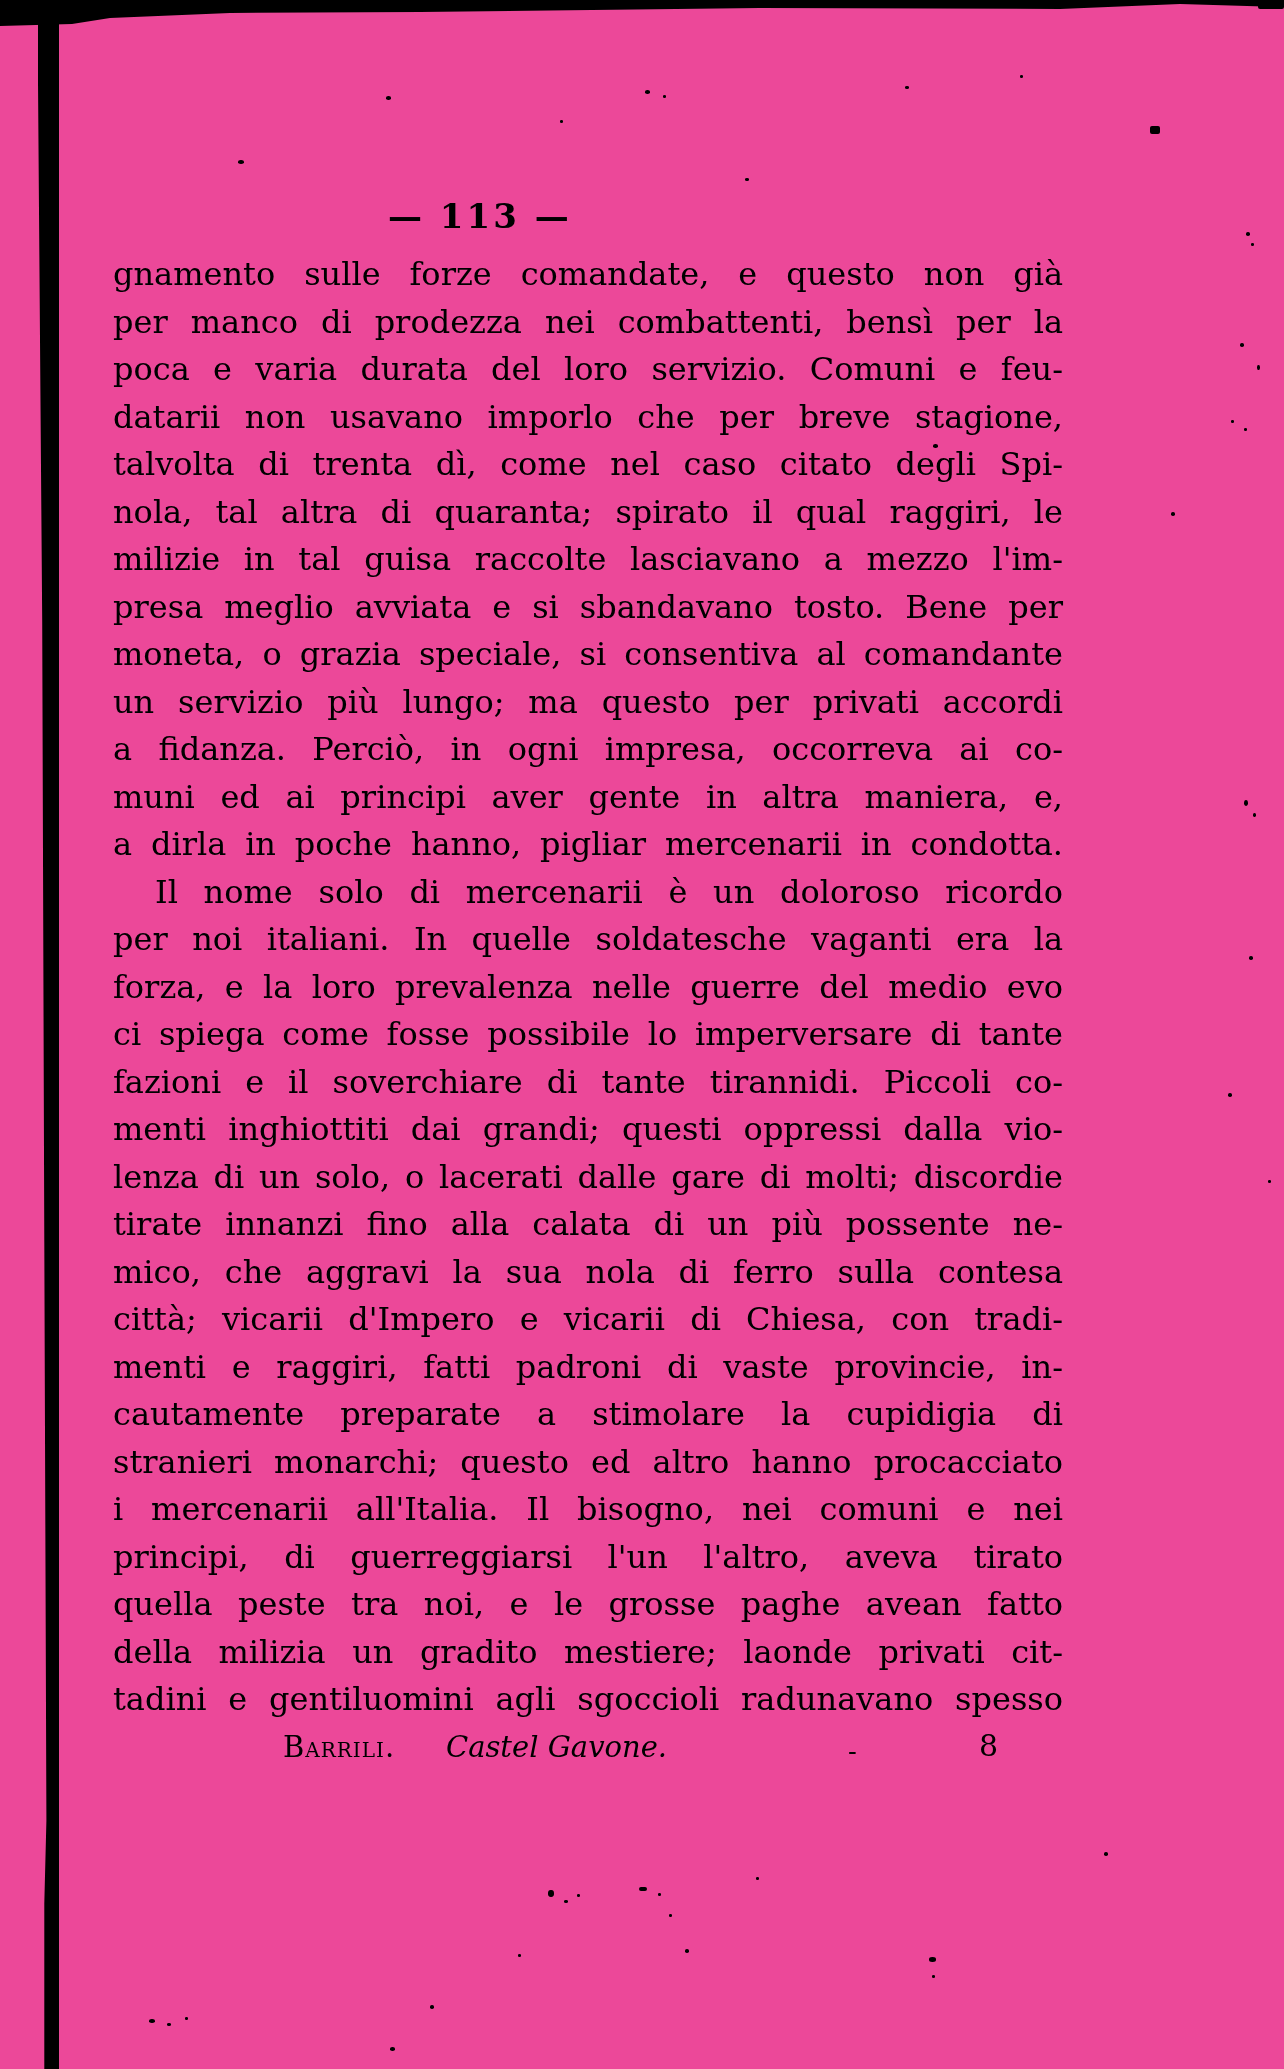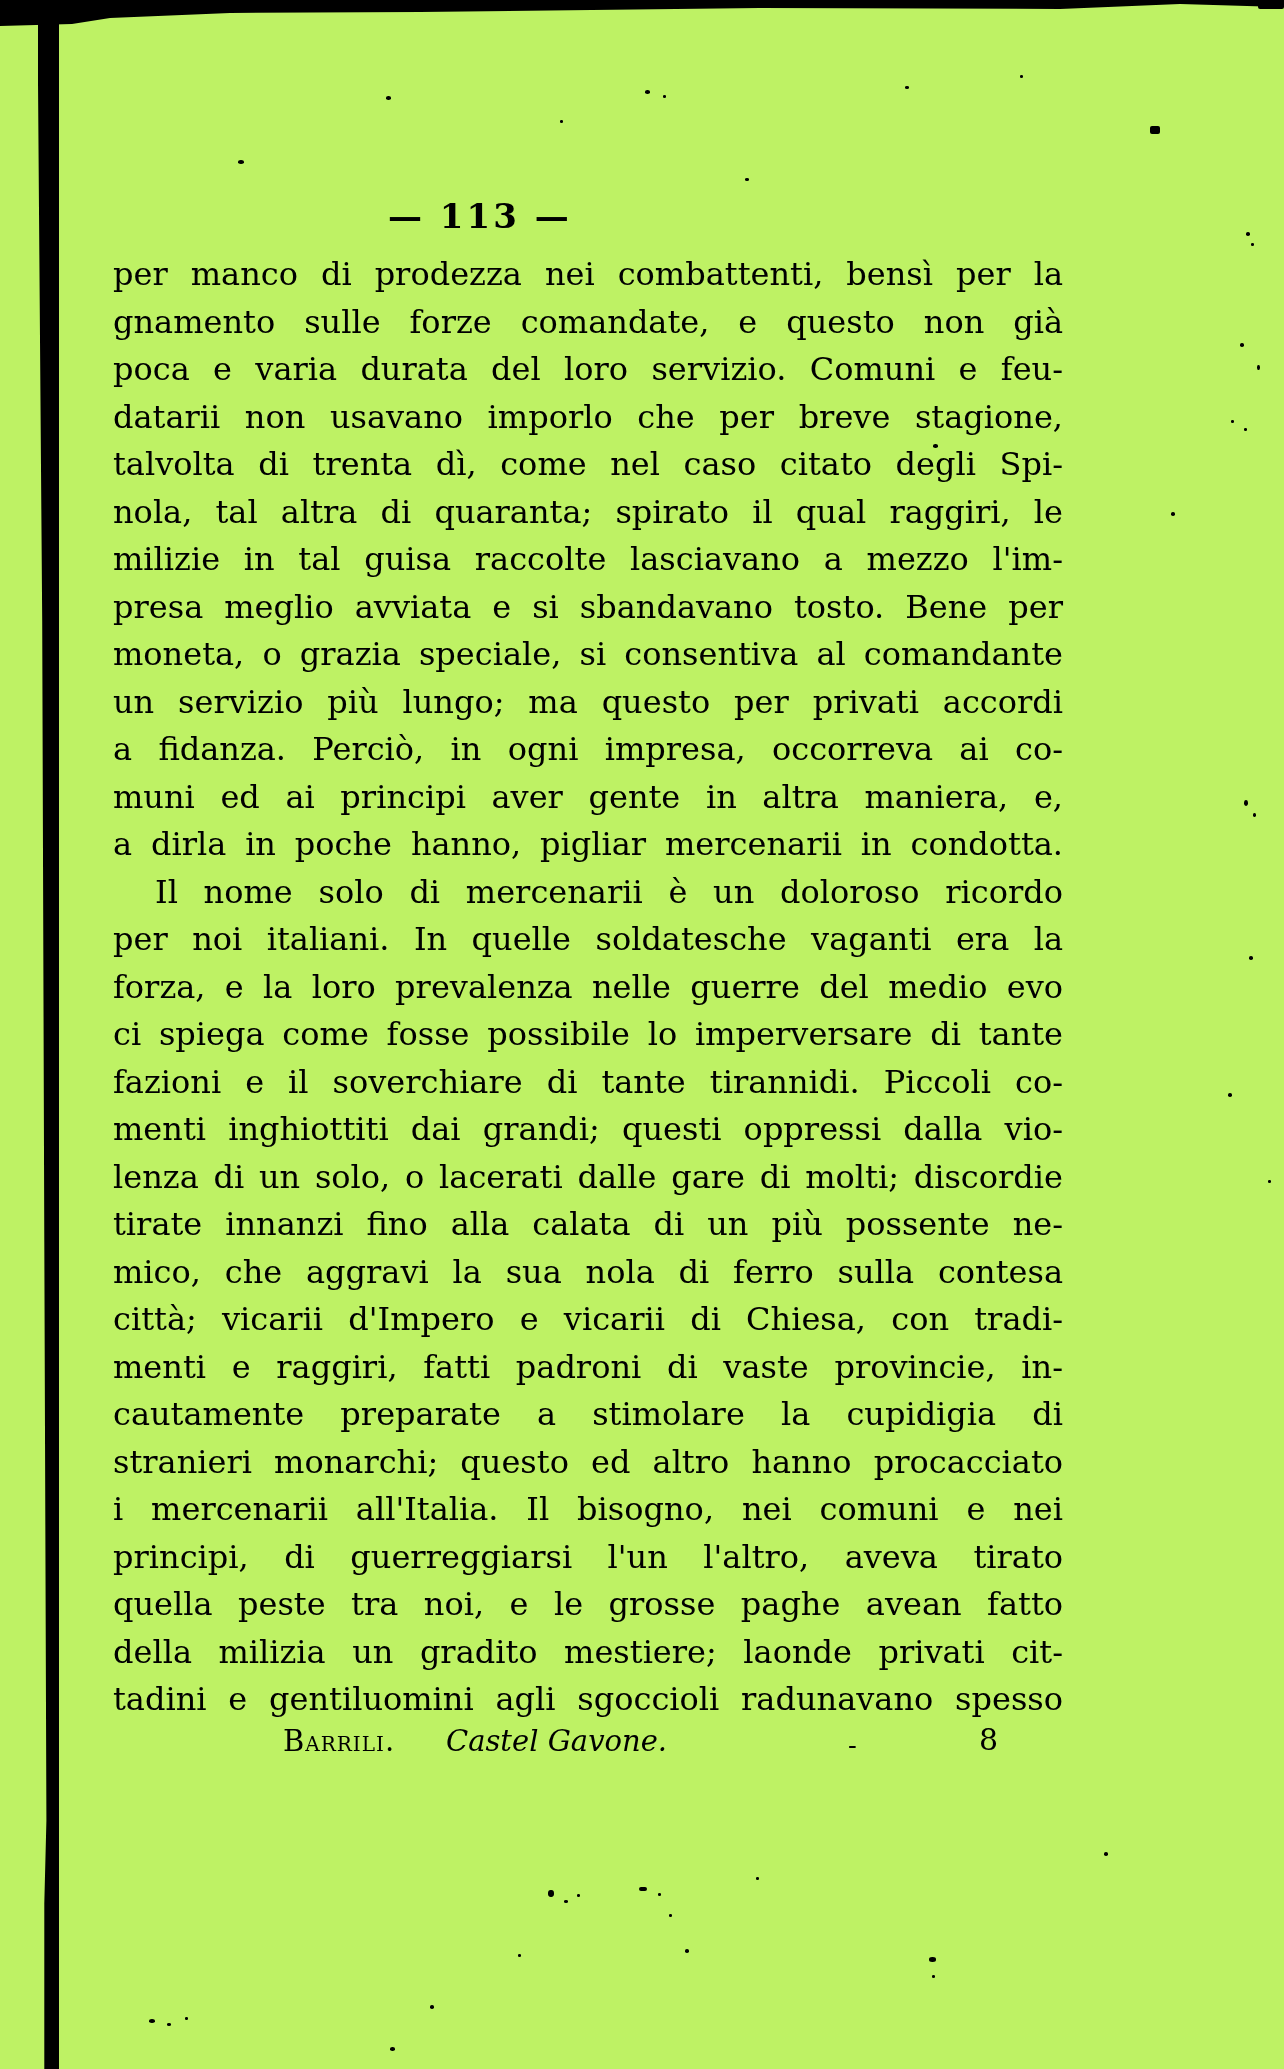--- a/index.html
+++ b/index.html
@@ -11,21 +11,21 @@
     width: 1284px;
     height: 2069px;
     position: relative;
     overflow: hidden;
     font-family: "DejaVu Serif", "Liberation Serif", serif;
     color: #000;
   }
   .page {
     position: absolute;
     inset: 0;
-    background: #bef264;
+    background: #ec4899;
   }
   
   .top-bar {
     position: absolute;
     top: 0; left: 0;
     width: 1284px; height: 26px;
     background: #000;
     clip-path: polygon(0 0, 1284px 0, 1284px 7px, 1180px 4px, 1060px 9px,
                        760px 8px, 420px 12px, 230px 13px, 110px 18px, 72px 24px, 0 26px);
   }
@@ -58,20 +58,21 @@
     text-align-last: justify;
     text-justify: inter-word;
     white-space: normal;
     height: 47.5px;
     overflow: visible;
   }
   .line.indent { text-indent: 42px; }
   .footer-row {
     position: relative;
     height: 52px;
+    margin-top: 6px;
     font-size: 29px;
   }
   .footer-author {
     position: absolute;
     left: 170px; top: 0;
     font-variant: small-caps;
     letter-spacing: 1px;
   }
   .footer-title {
     position: absolute;
@@ -101,22 +102,22 @@
 
 <div class="page">
 
   <div class="top-bar"></div>
   <div class="left-bar"></div>
 
   <div class="page-number">— 113 —</div>
 
   <div class="text-block">
     <div id="body-lines">
+        <div class="line">gnamento sulle forze comandate, e questo non già</div>
         <div class="line">per manco di prodezza nei combattenti, bensì per la</div>
-        <div class="line">gnamento sulle forze comandate, e questo non già</div>
         <div class="line">poca e varia durata del loro servizio. Comuni e feu-</div>
         <div class="line">datarii non usavano imporlo che per breve stagione,</div>
         <div class="line">talvolta di trenta dì, come nel caso citato degli Spi-</div>
         <div class="line">nola, tal altra di quaranta; spirato il qual raggiri, le</div>
         <div class="line">milizie in tal guisa raccolte lasciavano a mezzo l'im-</div>
         <div class="line">presa meglio avviata e si sbandavano tosto. Bene per</div>
         <div class="line">moneta, o grazia speciale, si consentiva al comandante</div>
         <div class="line">un servizio più lungo; ma questo per privati accordi</div>
         <div class="line">a fidanza. Perciò, in ogni impresa, occorreva ai co-</div>
         <div class="line">muni ed ai principi aver gente in altra maniera, e,</div>

